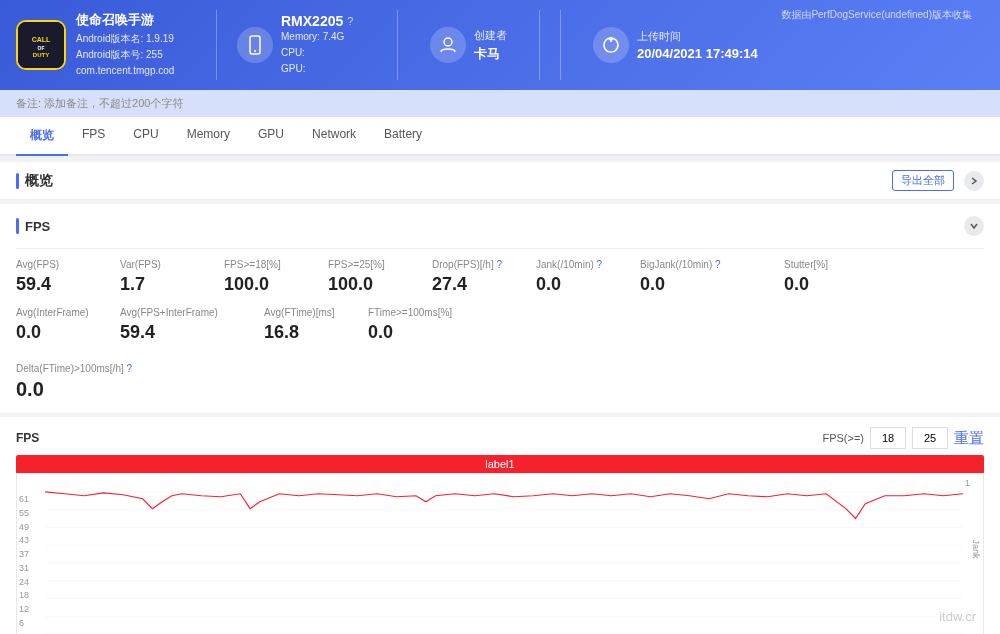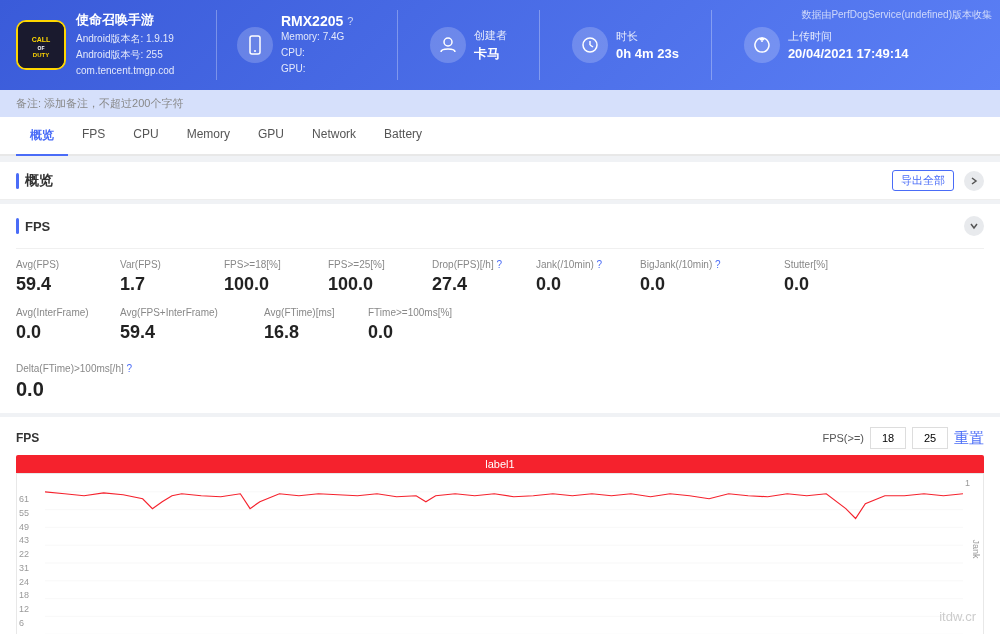--- a/index.html
+++ b/index.html
@@ -54,21 +54,21 @@
       padding: 0 12px;
     }
     .stat-icon-wrap {
       width: 36px; height: 36px; border-radius: 50%; background: rgba(255,255,255,0.2);
       display: flex; align-items: center; justify-content: center;
     }
     .stat-label { font-size: 11px; opacity: 0.85; }
     .stat-value { font-size: 13px; font-weight: bold; margin-top: 2px; }
 
     .header-top-note {
-      position: absolute; right: 8px; top: 8px; color: rgba(255,255,255,0.7); font-size: 10px;
+      position: absolute; right: 28px; top: 8px; color: rgba(255,255,255,0.7); font-size: 10px;
     }
 
     .notes-bar {
       background: #d6e0fb;
       padding: 6px 16px;
       color: #888;
       font-size: 11px;
     }
 
     
@@ -262,33 +262,20 @@
       </svg>
     </div>
     <div>
       <div class="stat-label">创建者</div>
       <div class="stat-value">卡马</div>
     </div>
   </div>
 
   <div class="header-divider"></div>
 
-  <div class="header-stat">
-    <div class="stat-icon-wrap">
-      <svg width="18" height="18" viewBox="0 0 18 18">
-        <circle cx="9" cy="9" r="7" fill="none" stroke="white" stroke-width="1.5"></circle>
-        <line x1="9" y1="5" x2="9" y2="9" stroke="white" stroke-width="1.5"></line>
-        <line x1="9" y1="9" x2="12" y2="11" stroke="white" stroke-width="1.5"></line>
-      </svg>
-    </div>
-    <div>
-      <div class="stat-label">时长</div>
-      <div class="stat-value">0h 4m 23s</div>
-    </div>
-  </div>
 
   <div class="header-divider"></div>
 
   <div class="header-stat">
     <div class="stat-icon-wrap">
       <svg width="18" height="18" viewBox="0 0 18 18">
         <path d="M9 2 A7 7 0 1 1 8.9 2" fill="none" stroke="white" stroke-width="1.5"></path>
         <path d="M9 2 L9 6 M7 4 L9 2 L11 4" fill="none" stroke="white" stroke-width="1.5"></path>
       </svg>
     </div>
@@ -413,21 +400,21 @@
 
   <div class="chart-legend-bar">label1</div>
 
   <div class="chart-wrapper">
 
     <div class="chart-y-labels">
       <span>61</span>
         <span>55</span>
         <span>49</span>
         <span>43</span>
-        <span>22</span>
+        <span>37</span>
       <span>31</span>
         <span>24</span>
         <span>18</span>
         <span>12</span>
         <span>6</span>
     </div>
 
     <svg class="chart-svg" viewBox="0 0 940 180" preserveAspectRatio="none" style="position:absolute;left:28px;right:20px;top:0;width:calc(100% - 48px);height:calc(100% - 0px);">
 
       <line x1="0" y1="18" x2="940" y2="18" stroke="#f0f0f0" stroke-width="0.5"></line>

